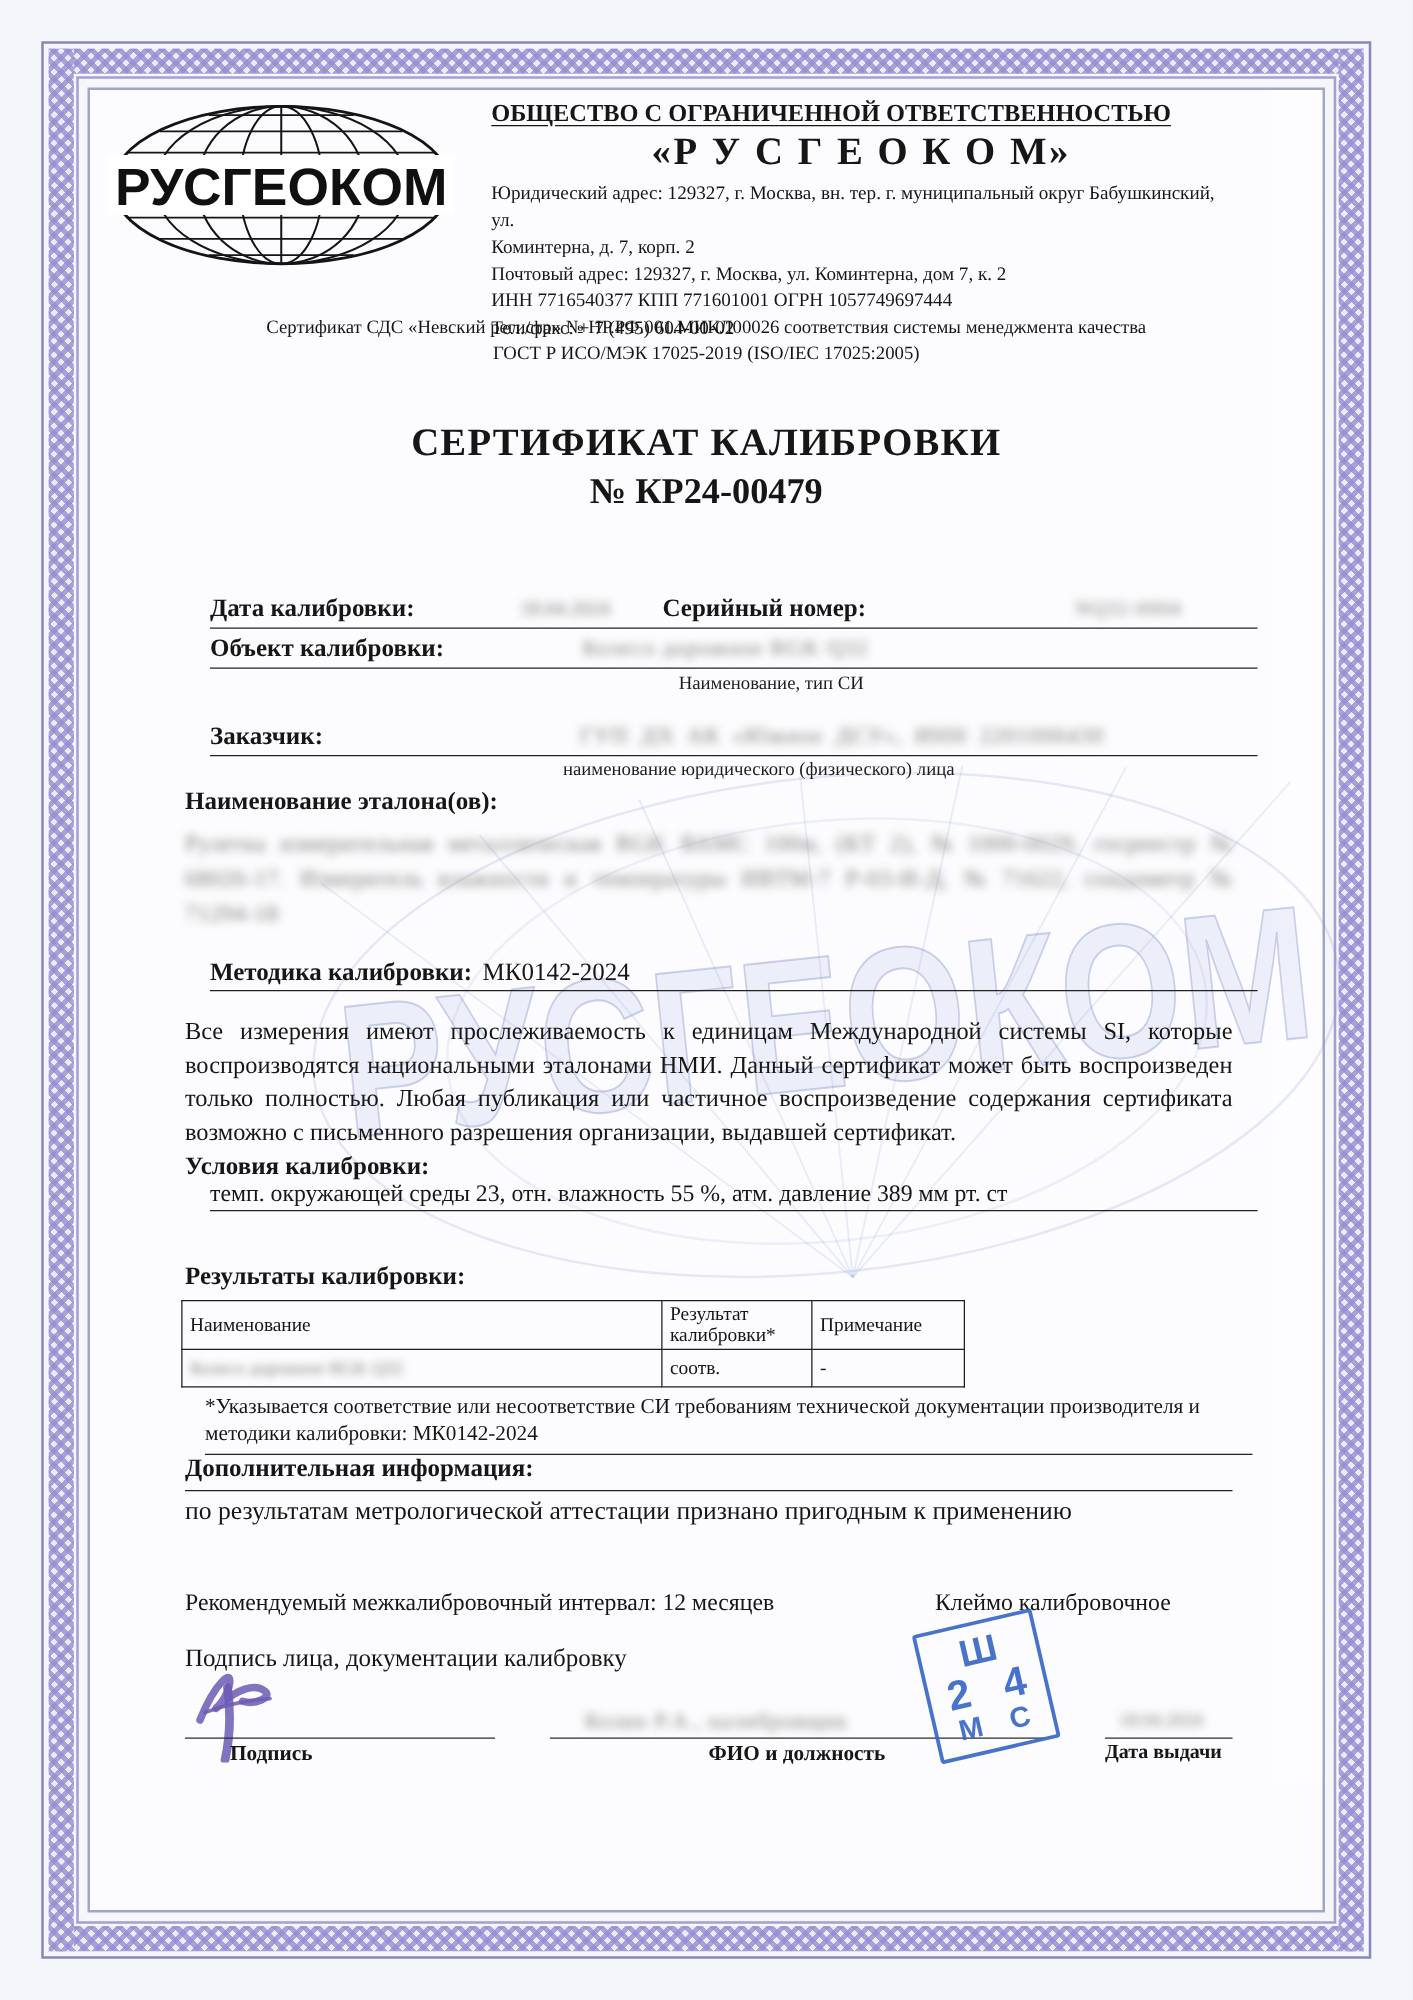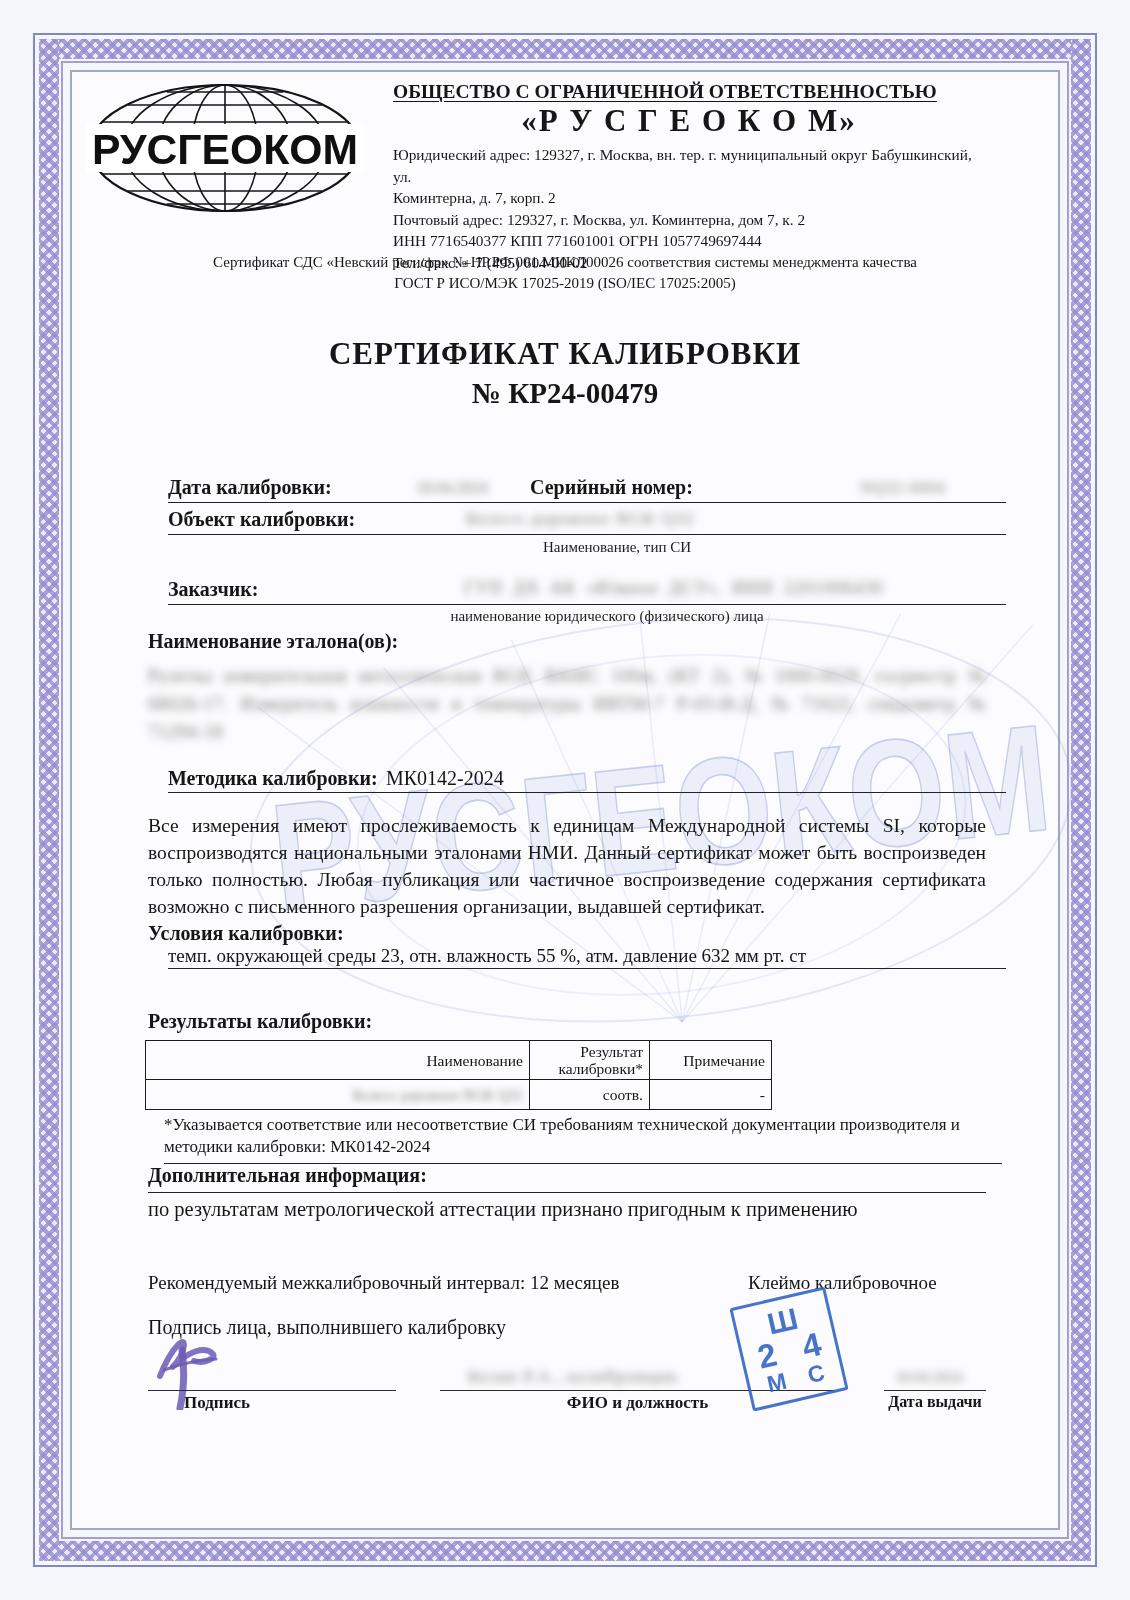--- a/index.html
+++ b/index.html
@@ -24,21 +24,21 @@
 
   .redact { filter:blur(4px); color:#7d7a76; }
   .redact-soft { filter:blur(3.5px); color:#807c78; }
 
   .lbl { font-weight:bold; font-size:20px; }
   .rule-row { position:absolute; left:148px; width:838px; border-bottom:1.8px solid #222;margin-left:20px; }
   .cap { position:absolute; left:148px; width:838px; text-align:center; font-size:15px; color:#1d1d1d; }
 
   .res-table { border-collapse:collapse; table-layout:fixed; font-size:15.5px; }
   .res-table th, .res-table td {
-    border:1.6px solid #1c1c1c; text-align:right; vertical-align:middle;
+    border:1.6px solid #1c1c1c; text-align:left; vertical-align:middle;
     font-weight:normal; padding:2px 6px; line-height:17px;
   }
 
   .sig-line { position:absolute; border-top:1.6px solid #2b2b2b; font-weight:bold; font-size:17px; padding-top:2px; }
 
   .stamp {
     position:absolute; left:740px; top:1296px; width:92px; height:100px;
     border:3.5px solid #3565c6; border-radius:3px; transform:rotate(-13deg);
     color:#3565c6; font-family:"Liberation Sans", sans-serif; font-weight:bold;
     display:flex; flex-direction:column; align-items:center; justify-content:center;
@@ -140,21 +140,21 @@
 
   <div class="rule-row" style="top:762px;height:30px">
     <span class="lbl abs" style="left:0;bottom:2px">Методика калибровки:</span>
     <span class="abs" style="left:218px;bottom:2px;font-size:20px">МК0142-2024</span>
   </div>
 
   <div class="abs" style="left:148px;top:812px;width:838px;font-size:19.5px;line-height:27px;text-align:justify">Все измерения имеют прослеживаемость к единицам Международной системы SI, которые воспроизводятся национальными эталонами НМИ. Данный сертификат может быть воспроизведен только полностью. Любая публикация или частичное воспроизведение содержания сертификата возможно с письменного разрешения организации, выдавшей сертификат.</div>
 
   <div class="abs lbl" style="left:148px;top:922px">Условия калибровки:</div>
   <div class="rule-row" style="top:942px;height:26px;border-bottom-width:1.5px">
-    <span class="abs" style="left:0;bottom:1px;font-size:19px">темп. окружающей среды 23, отн. влажность 55 %, атм. давление 632 мм рт. ст</span>
+    <span class="abs" style="left:0;bottom:1px;font-size:19px">темп. окружающей среды 23, отн. влажность 55 %, атм. давление 389 мм рт. ст</span>
   </div>
 
   <div class="abs lbl" style="left:148px;top:1010px">Результаты калибровки:</div>
   <table class="res-table abs" style="left:145px;top:1040px">
     <tbody>
         <tr>
       <th style="width:371px;height:34px">Наименование</th>
       <th style="width:107px">Результат калибровки*</th>
       <th style="width:109px">Примечание</th>
     </tr>
@@ -171,21 +171,21 @@
   <div class="abs" style="left:164px;top:1114px;width:838px;font-size:17px;line-height:21.5px;border-bottom:1.6px solid #222;padding-bottom:6px">*Указывается соответствие или несоответствие СИ требованиям технической документации производителя и методики калибровки: МК0142-2024</div>
 
   <div class="abs" style="left:148px;top:1164px;width:838px;border-bottom:1.8px solid #222;padding-bottom:5px">
     <span class="lbl">Дополнительная информация:</span>
   </div>
   <div class="abs" style="left:148px;top:1198px;width:850px;font-size:20.5px">по результатам метрологической аттестации признано пригодным к применению</div>
 
   <div class="abs" style="left:148px;top:1272px;font-size:19px">Рекомендуемый межкалибровочный интервал: 12 месяцев</div>
   <div class="abs" style="left:748px;top:1272px;font-size:19px">Клеймо калибровочное</div>
 
-  <div class="abs" style="left:148px;top:1316px;font-size:20px">Подпись лица, выполнившего калибровку</div>
+  <div class="abs" style="left:148px;top:1316px;font-size:20px">Подпись лица, документации калибровку</div>
 
   <svg class="abs" style="left:152px;top:1330px;filter:blur(.6px)" width="90" height="80" viewBox="0 0 90 80">
     <g fill="none" stroke="#6c5bb5" stroke-opacity=".85" stroke-linecap="round">
       <path d="M8 46 C20 16, 36 2, 31 20 C27 34, 14 42, 25 33 C37 22, 52 16, 60 23 C66 28, 52 34, 42 31" stroke-width="6"></path>
       <path d="M30 20 C33 42, 32 60, 28 78" stroke-width="7"></path>
       <path d="M12 40 C28 34, 48 30, 64 29" stroke-width="3"></path>
     </g>
   </svg>
 
   <div class="sig-line" style="left:148px;top:1390px;width:212px;padding-left:36px">
@@ -197,17 +197,17 @@
     <span>ФИО и должность</span>
   </div>
 
   <div class="stamp">
     <div class="s1">Ш</div>
     <div class="s2">2 4</div>
     <div class="s3">М С</div>
   </div>
 
   <span class="redact abs" style="left:895px;top:1369px;font-size:15px">18.04.2024</span>
-  <div class="sig-line" style="left:884px;top:1390px;width:102px;text-align:center;font-size:16px">
+  <div class="sig-line" style="left:884px;top:1390px;width:102px;text-align:left;font-size:16px">
     <span>Дата выдачи</span>
   </div>
 
 </div>
 
 </body></html>

